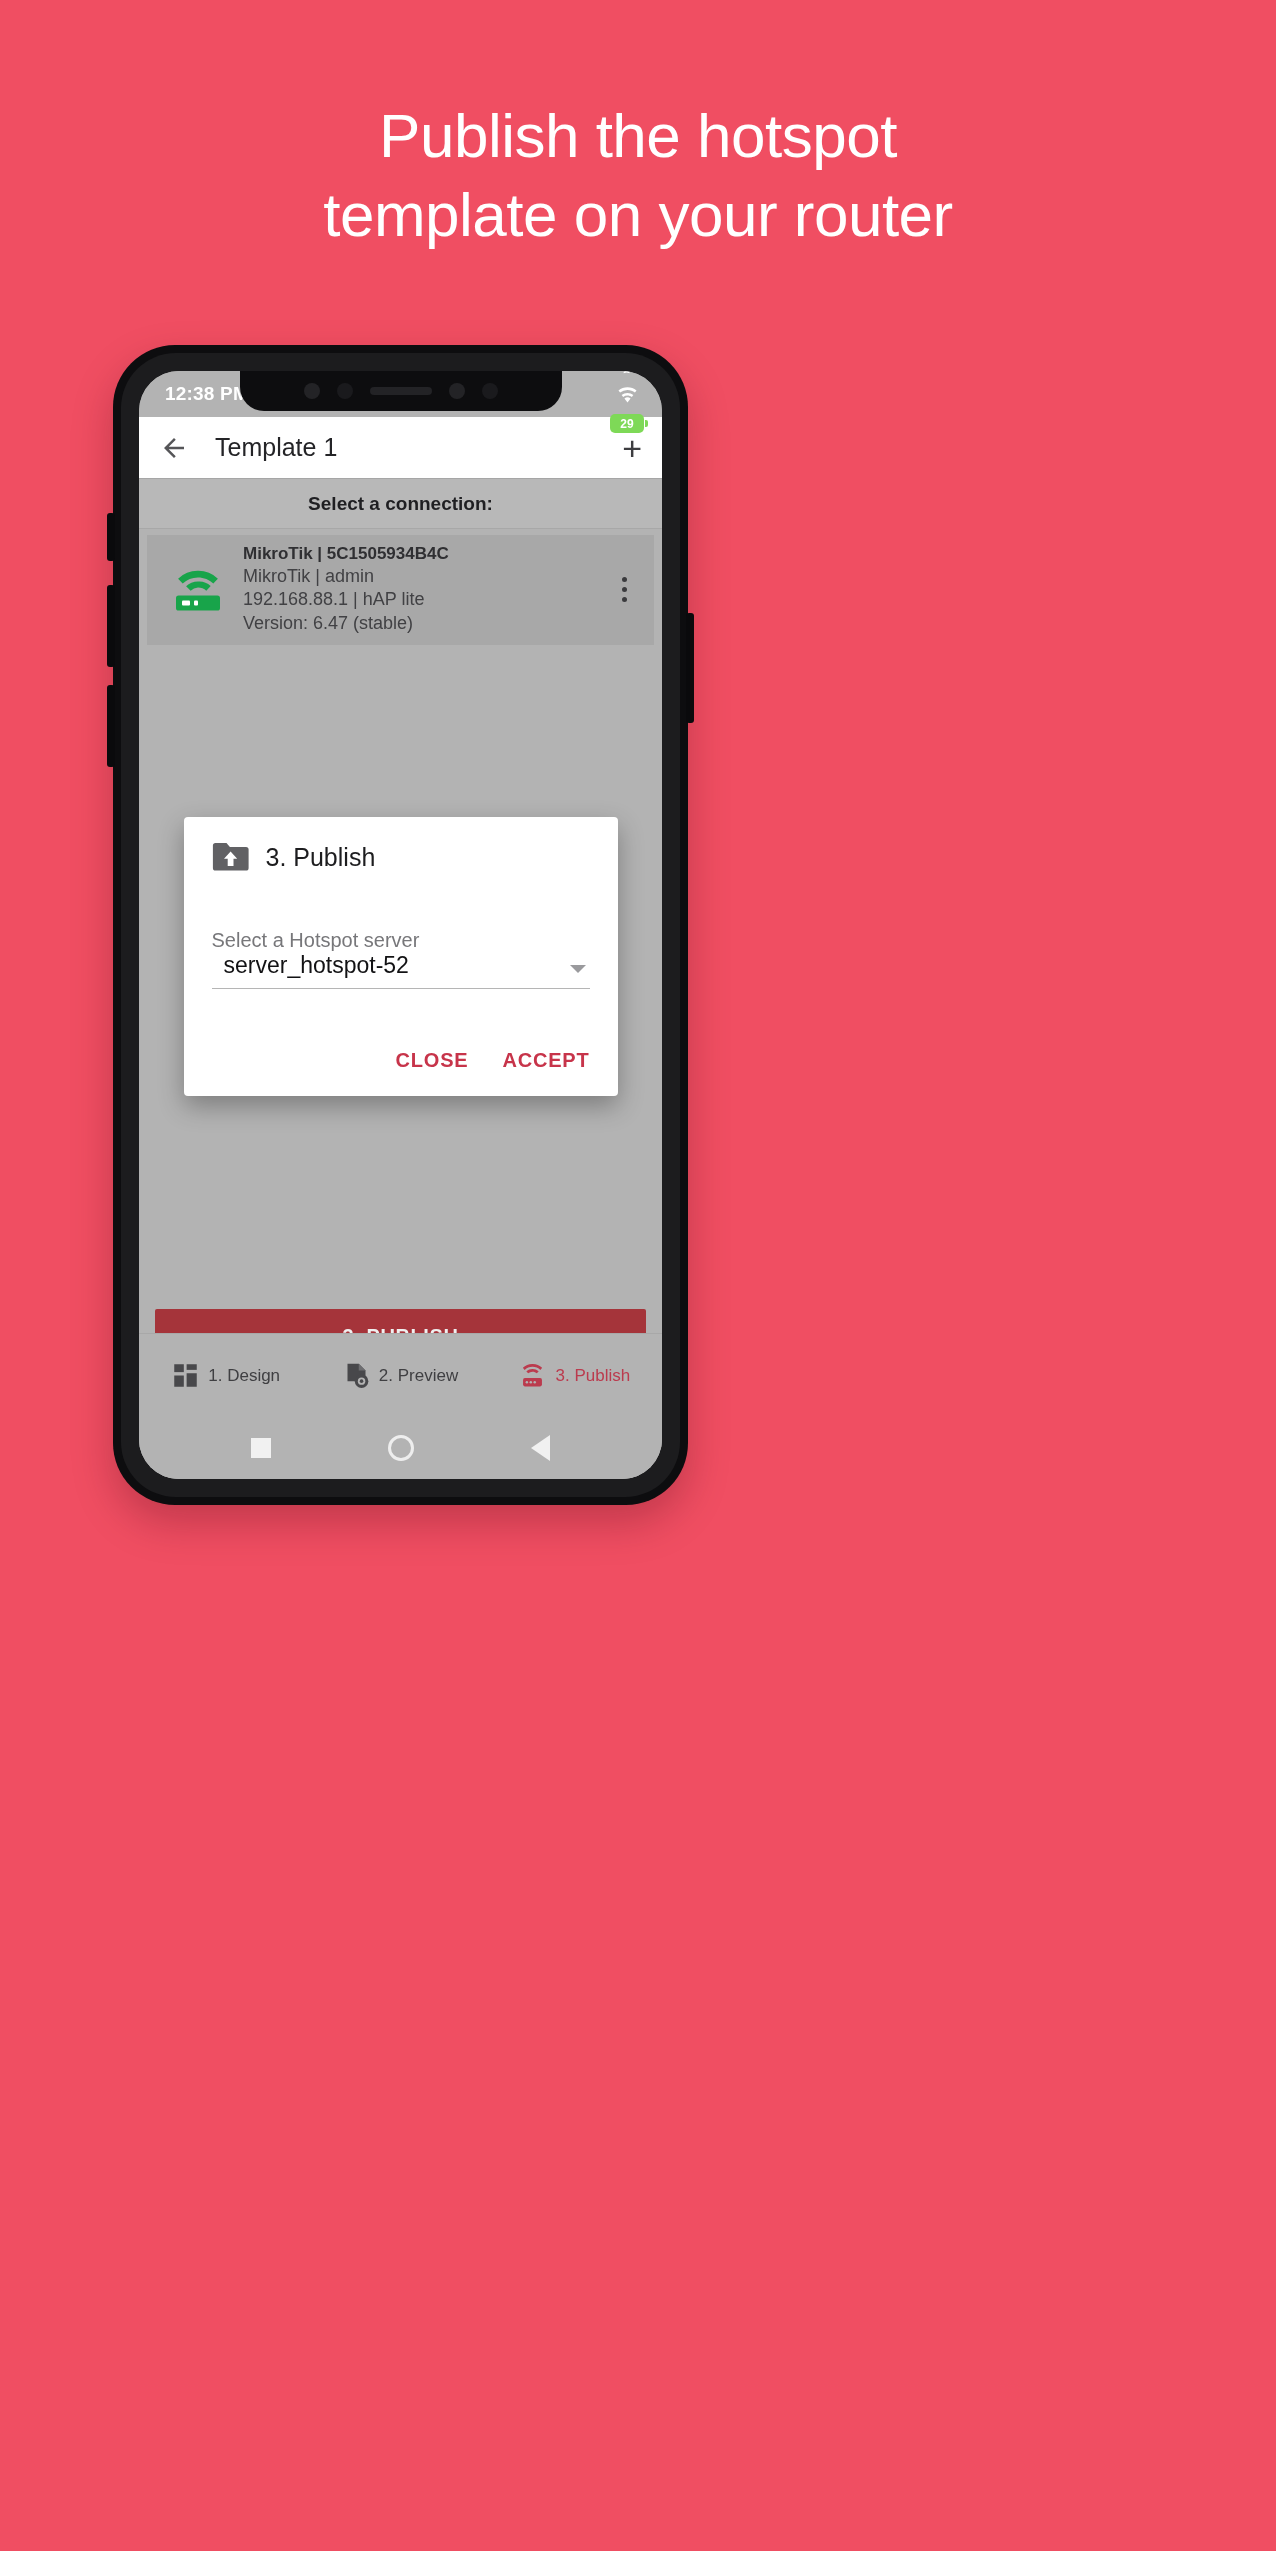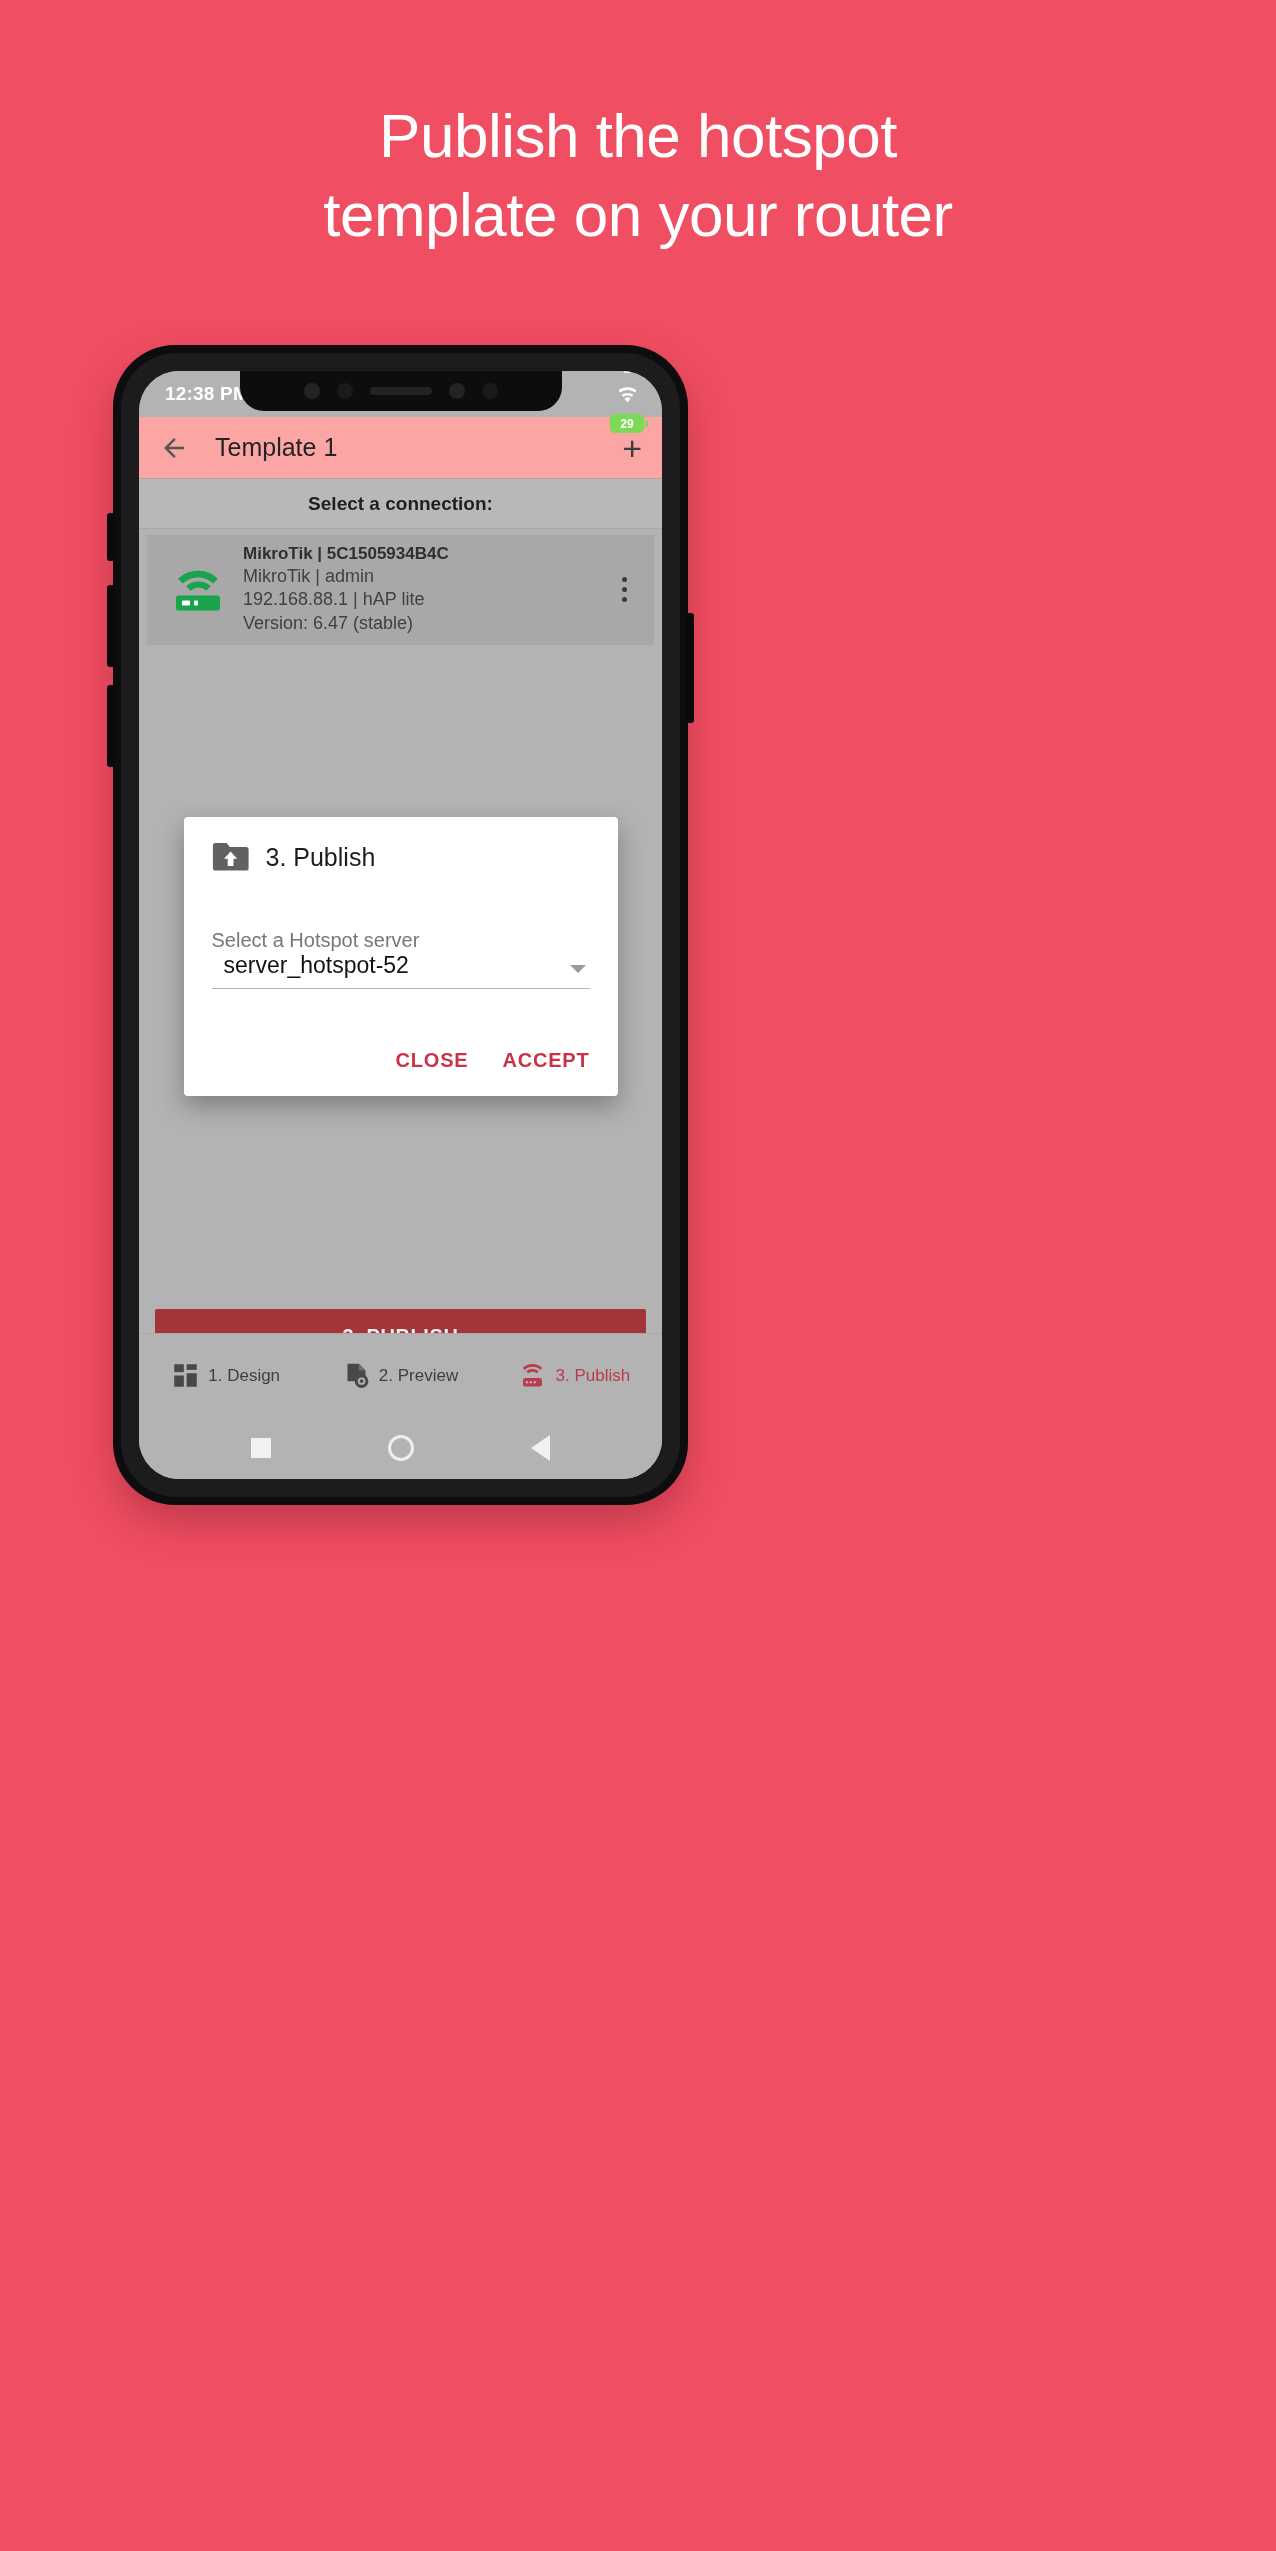--- a/index.html
+++ b/index.html
@@ -127,21 +127,21 @@
   }
   .notch-dot.solid { background: #1a1a1d; }
   .notch-speaker {
     width: 62px; height: 8px; border-radius: 4px;
     background: #232326;
   }
 
   
   .appbar {
     height: 62px;
-    background: #fca5a5;
+    background: #ffffff;
     display: flex;
     align-items: center;
     padding: 0 20px;
     border-bottom: 1px solid #a6a6a6;
   }
   .appbar-back { width: 30px; height: 30px; fill: #555558; }
   .appbar-title {
     margin-left: 26px;
     font-size: 25px;
     color: #242427;

